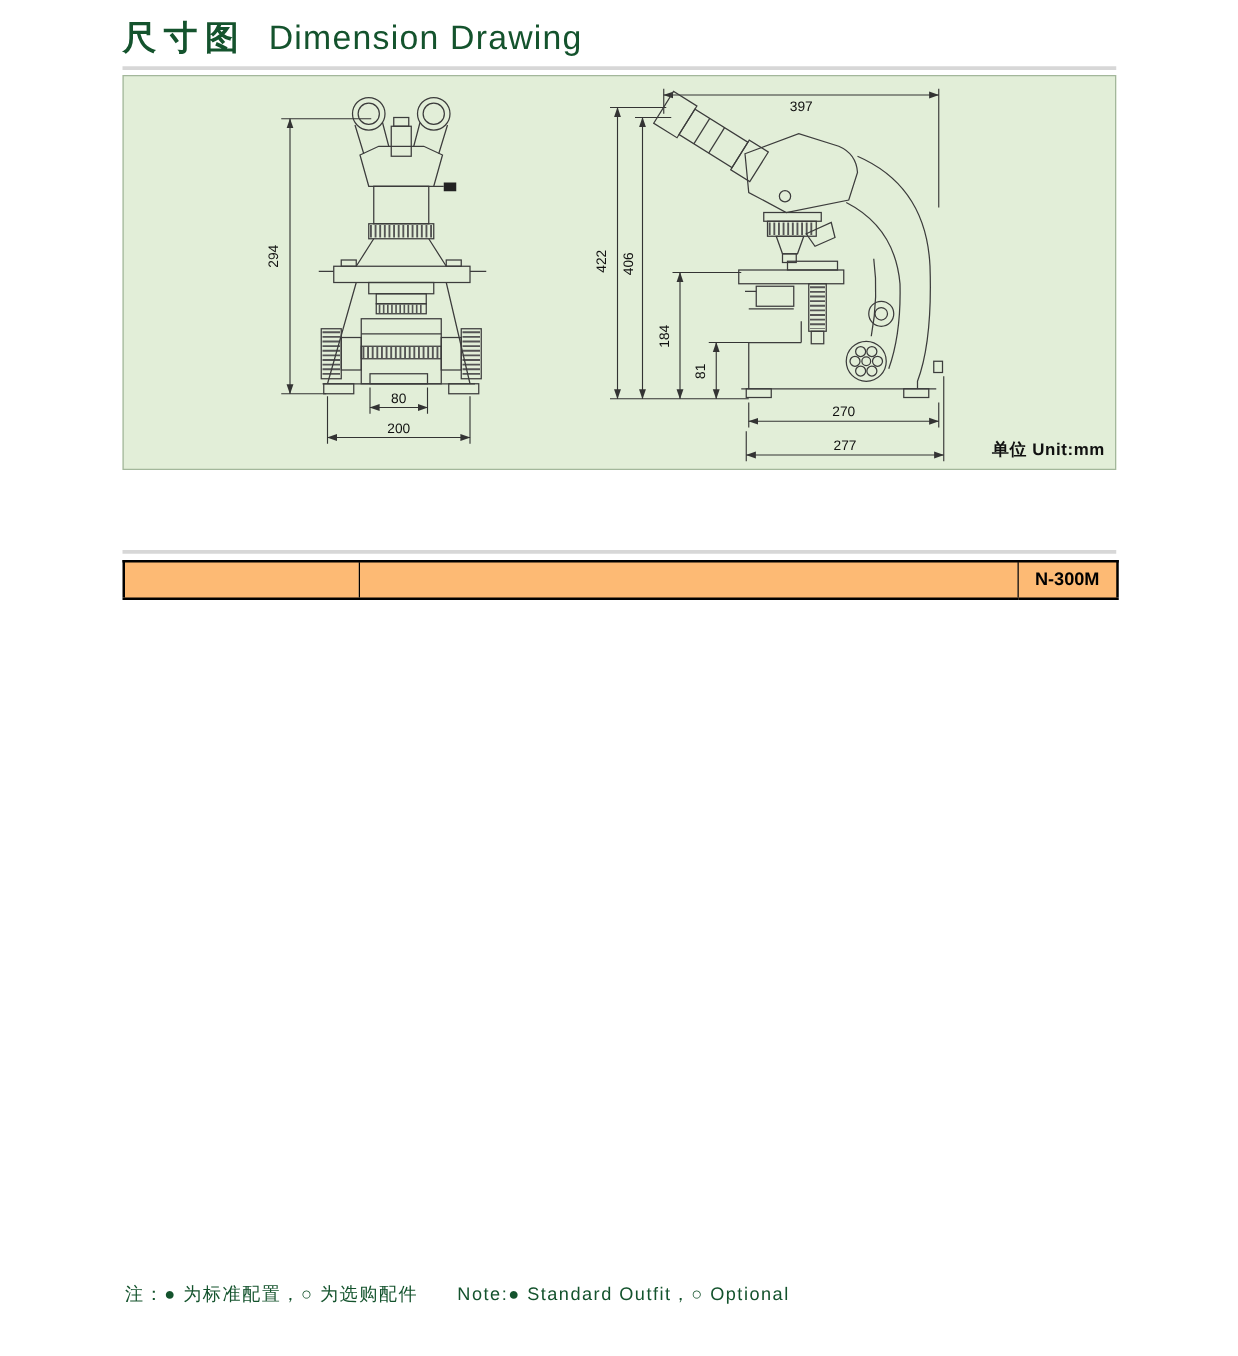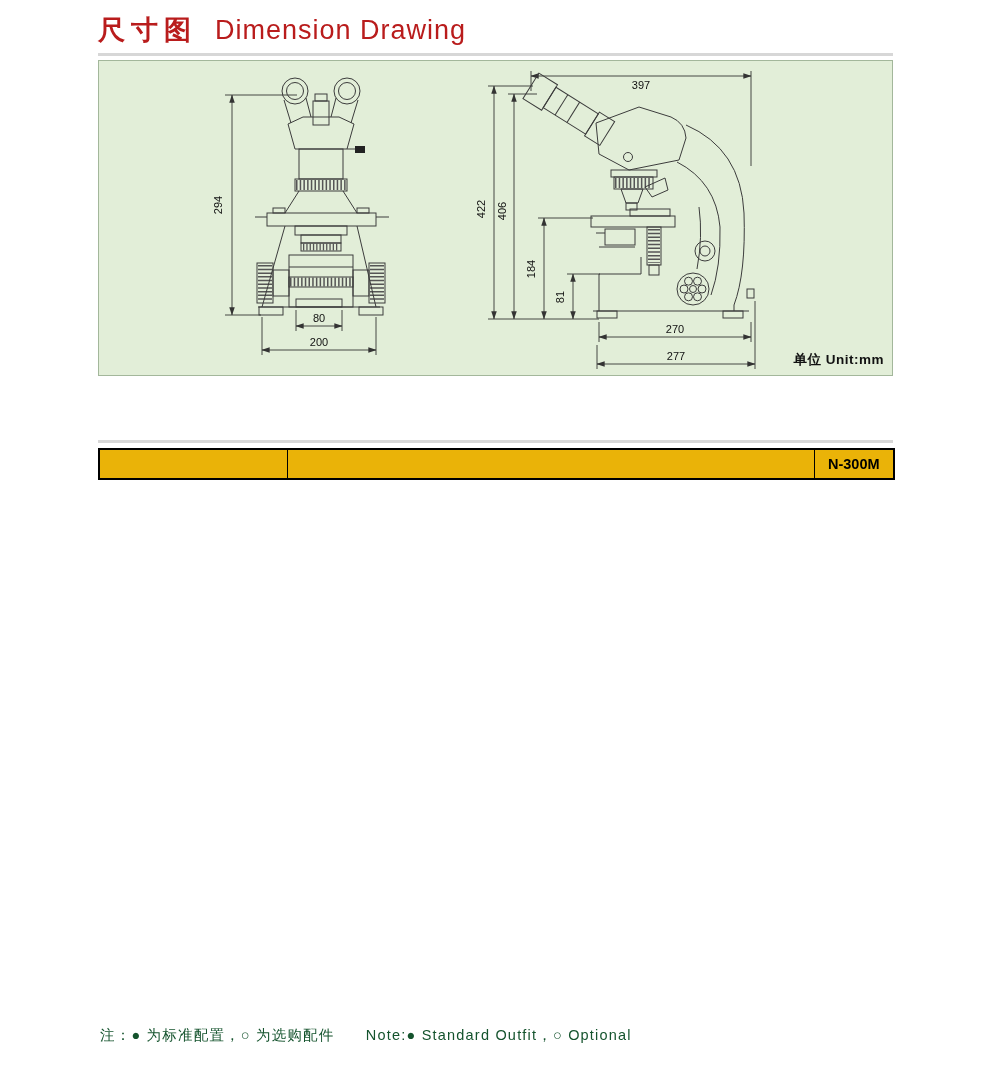--- a/index.html
+++ b/index.html
@@ -1,37 +1,37 @@
 <!DOCTYPE html>
 <html><head>
 <meta charset="utf-8">
 <style>
   html,body{margin:0;padding:0;background:#fff;}
   .page{position:relative;width:990px;height:1085px;background:#fff;overflow:hidden;
         font-family:"Liberation Sans","DejaVu Sans",sans-serif;color:#000;}
   .sec-title{position:absolute;left:98px;margin:0;font-size:27px;font-weight:normal;
-             color:#b91c1c;letter-spacing:1px;white-space:nowrap;}
+             color:#14532d;letter-spacing:1px;white-space:nowrap;}
   .sec-title .zh{font-weight:bold;letter-spacing:6px;}
   .sec-title .en{margin-left:18px;letter-spacing:1px;}
   .rule{position:absolute;left:98px;width:795px;height:3px;background:#d7d7d7;}
   .panel{position:absolute;left:98px;top:60px;width:795px;height:316px;
          background:#e2eed8;border:1px solid #a3b79b;box-sizing:border-box;}
   .unit-label{position:absolute;right:8px;bottom:6px;font-size:13.5px;font-weight:bold;
               color:#111;letter-spacing:0.5px;}
   svg .ln{stroke:#3c3c3c;stroke-width:1;fill:none;}
   svg .dim{stroke:#333;stroke-width:0.9;fill:none;}
   svg .knurl{stroke:#555;}
   svg text{font-family:"Liberation Sans","DejaVu Sans",sans-serif;font-size:11px;fill:#111;}
   .spec-table{position:absolute;left:98px;top:448px;width:797px;border-collapse:collapse;
               table-layout:fixed;font-size:14px;}
   .spec-table col.c1{width:188px;}
   .spec-table col.c3{width:80px;}
   .spec-table th,.spec-table td{border:1px solid #000;vertical-align:middle;
               padding:1px 4px 1px 6px;line-height:19px;}
-  .spec-table thead th{background:#eab308;height:26px;border-bottom:2px solid #000;}
+  .spec-table thead th{background:#fdba74;height:26px;border-bottom:2px solid #000;}
   .spec-table th.c-model{font-weight:bold;text-align:center;font-size:14.5px;padding:1px 2px;}
   .spec-table{border:2px solid #000;}
   .note{position:absolute;left:100px;top:1026px;font-size:14.5px;letter-spacing:1.2px;color:#14532d;}
 </style>
 </head>
 <body>
 
 <div class="page" data-name="spec-sheet-page">
 
   <h1 class="sec-title" style="top:12px;" data-name="dimension-section-title">

